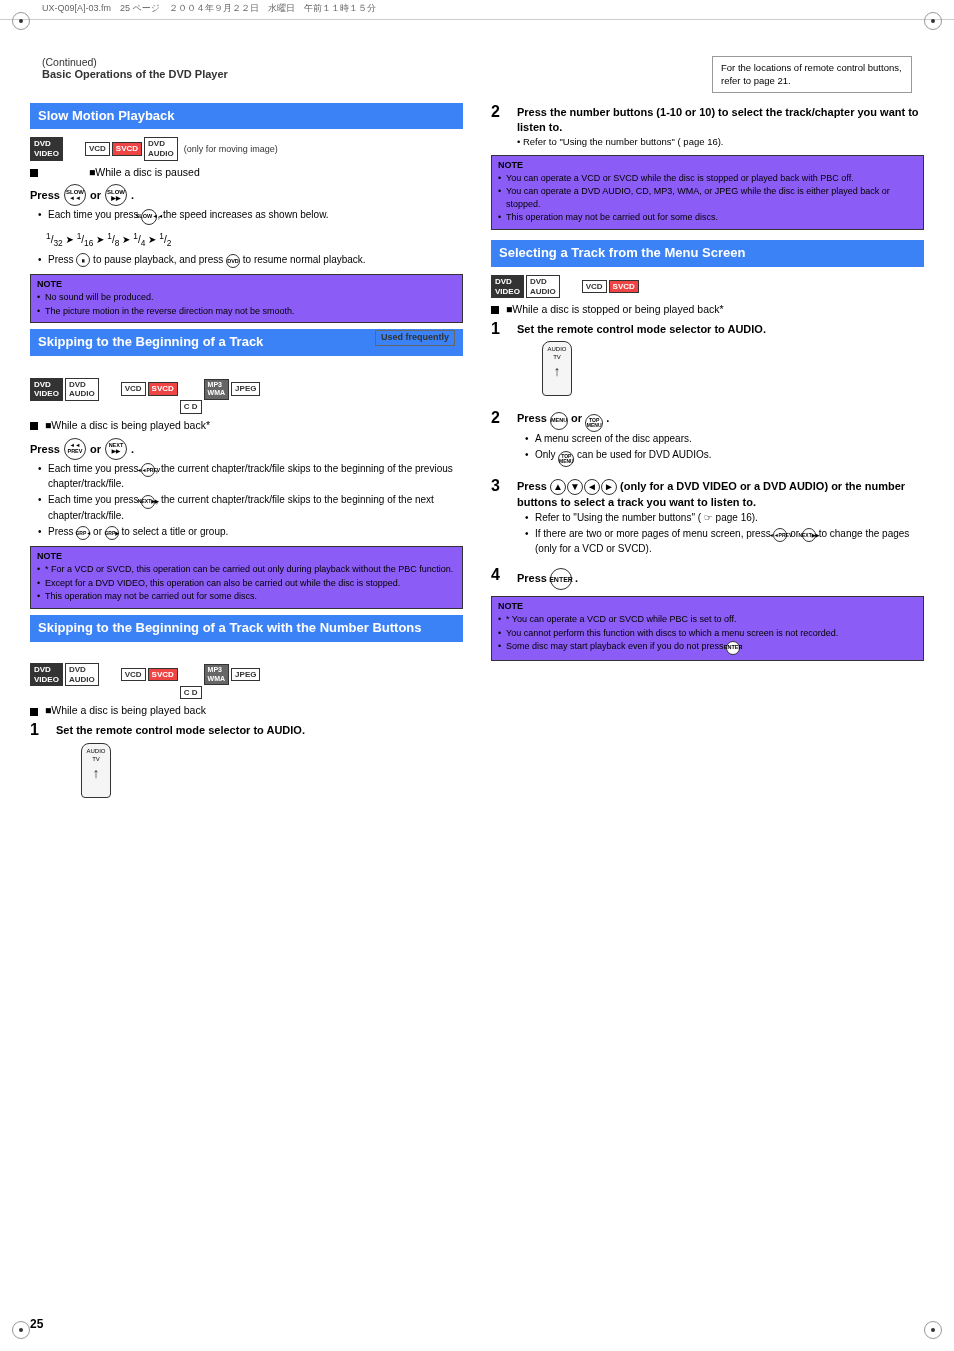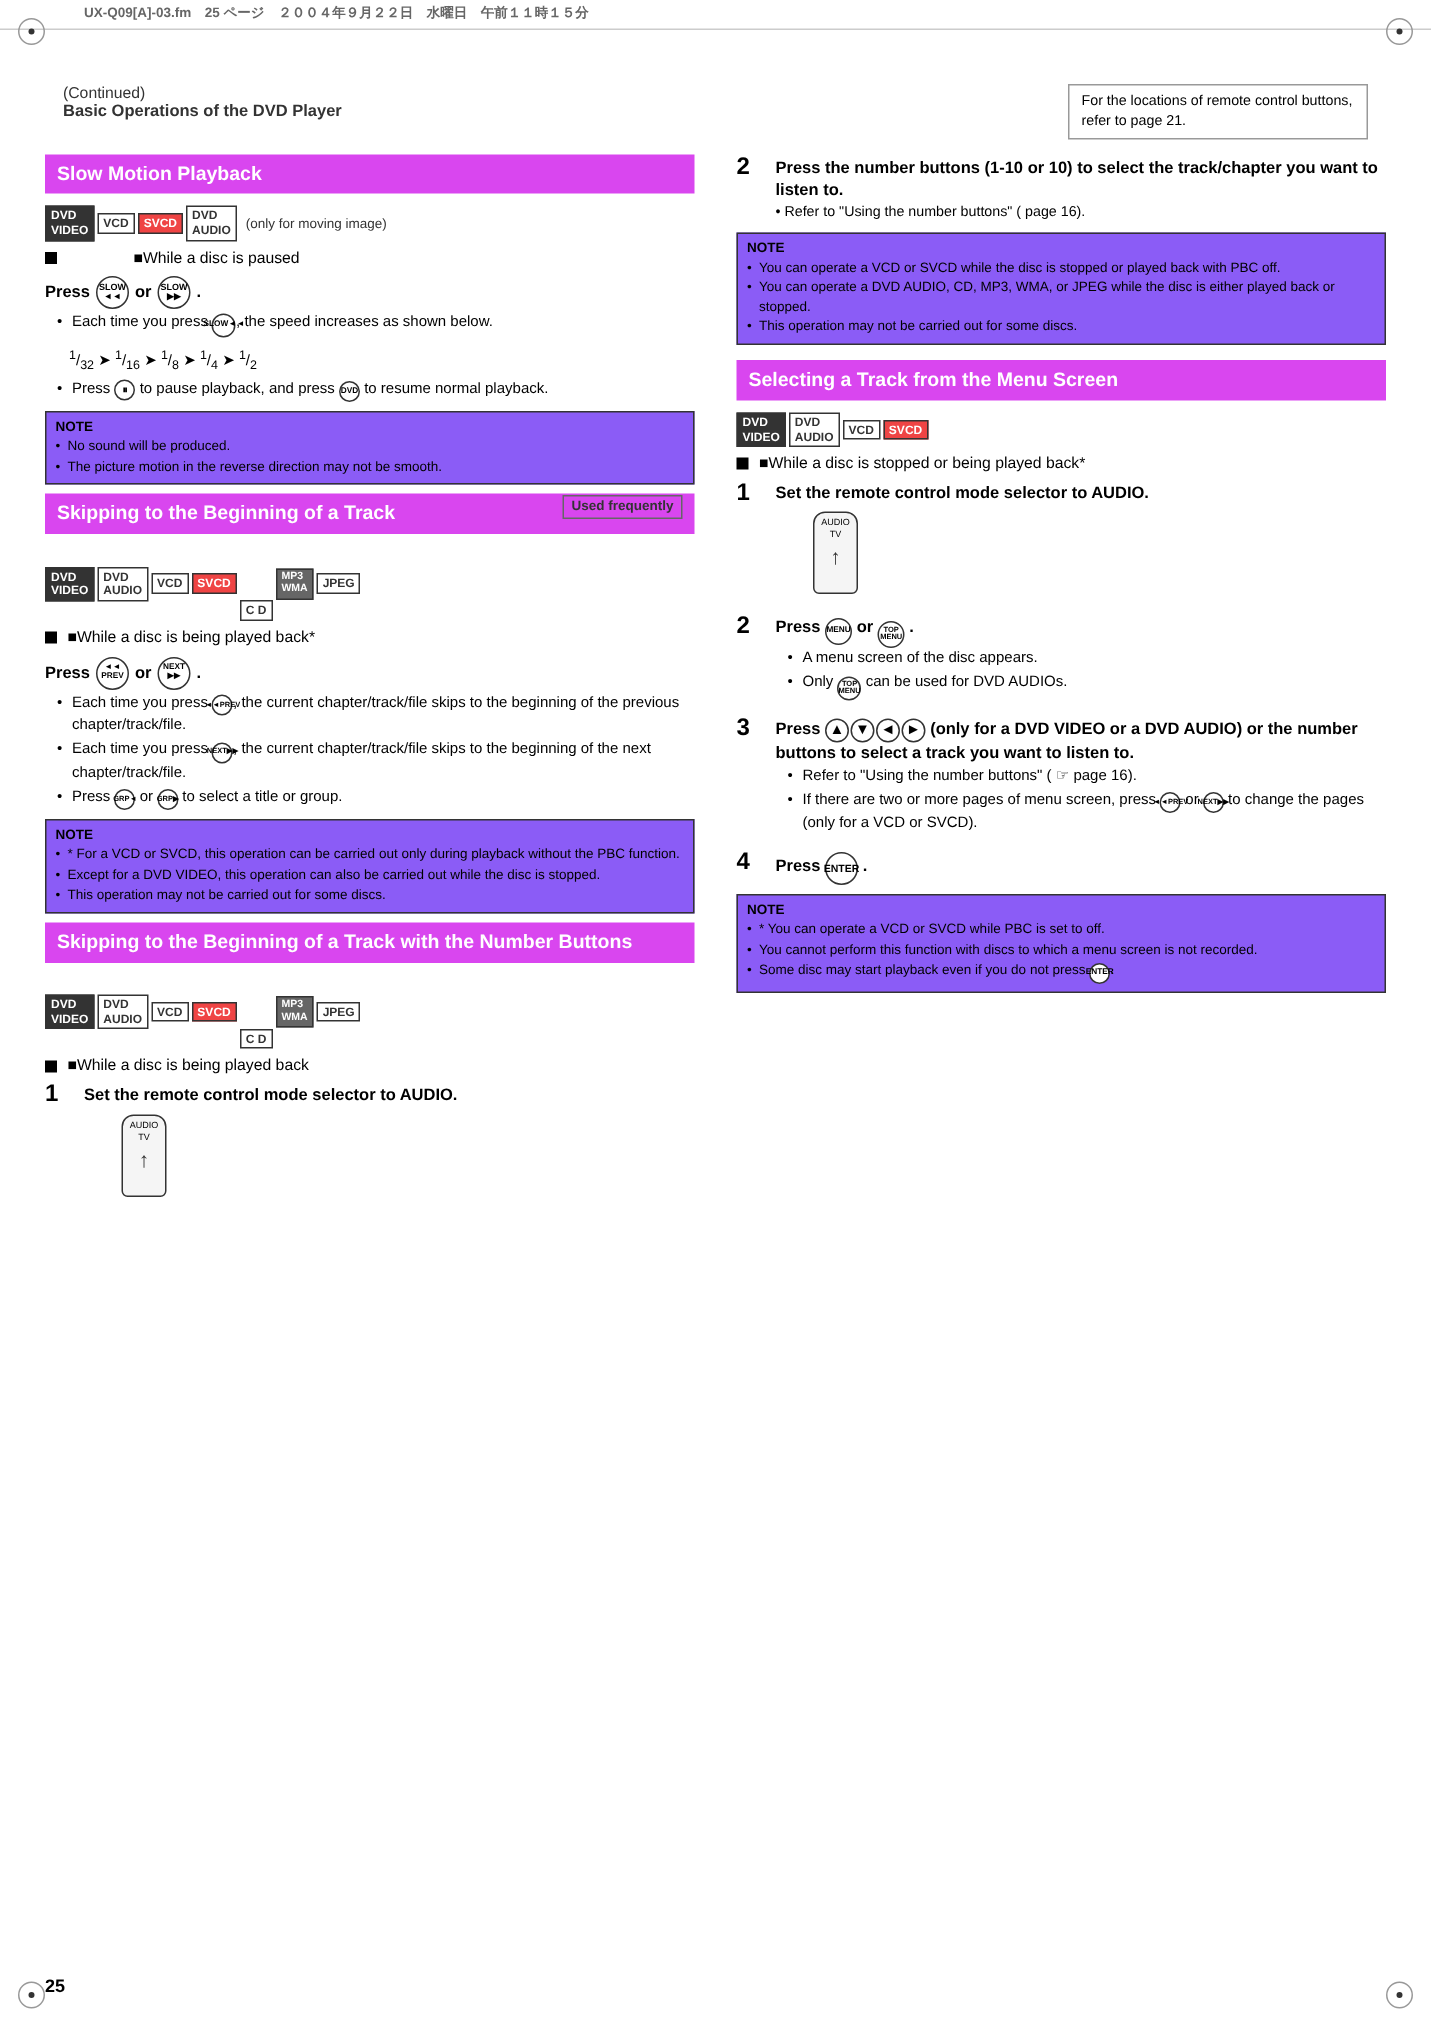--- a/index.html
+++ b/index.html
@@ -67,45 +67,44 @@
       font-size: 9.5px;
       max-width: 200px;
       text-align: left;
       line-height: 1.4;
     }
 
     
     .meta-line {
       font-size: 9px;
       color: #666;
-      padding: 2px 42px 4px 56px;
+      padding: 2px 42px 4px 42px;
       border-bottom: 1px solid #ccc;
       margin-bottom: 8px;
-      font-weight: bold;
     }
 
     
     .columns {
       display: flex;
       gap: 0;
       padding: 4px 30px 4px 30px;
     }
     .col-left {
       width: 50%;
       padding-right: 14px;
     }
     .col-right {
       width: 50%;
       padding-left: 14px;
       border-left: none;
     }
 
     
     .section-header {
-      background: #d946ef;
+      background: #3b82f6;
       color: #fff;
       font-size: 13px;
       font-weight: bold;
       padding: 5px 8px;
       margin-bottom: 8px;
       line-height: 1.3;
     }
 
     
     .disc-badges {
@@ -129,20 +128,21 @@
     }
     .badge.dvd-audio {
       color: #333;
       background: #fff;
       border: 1px solid #333;
     }
     .badge.vcd {
       color: #333;
       background: #fff;
       border: 1px solid #333;
+      margin-left: 20px;
     }
     .badge.svcd {
       color: #fff;
       background: #ef4444;
     }
     .badge.cd {
       color: #333;
       background: #fff;
       border: 1px solid #333;
       margin-top: 36px;

